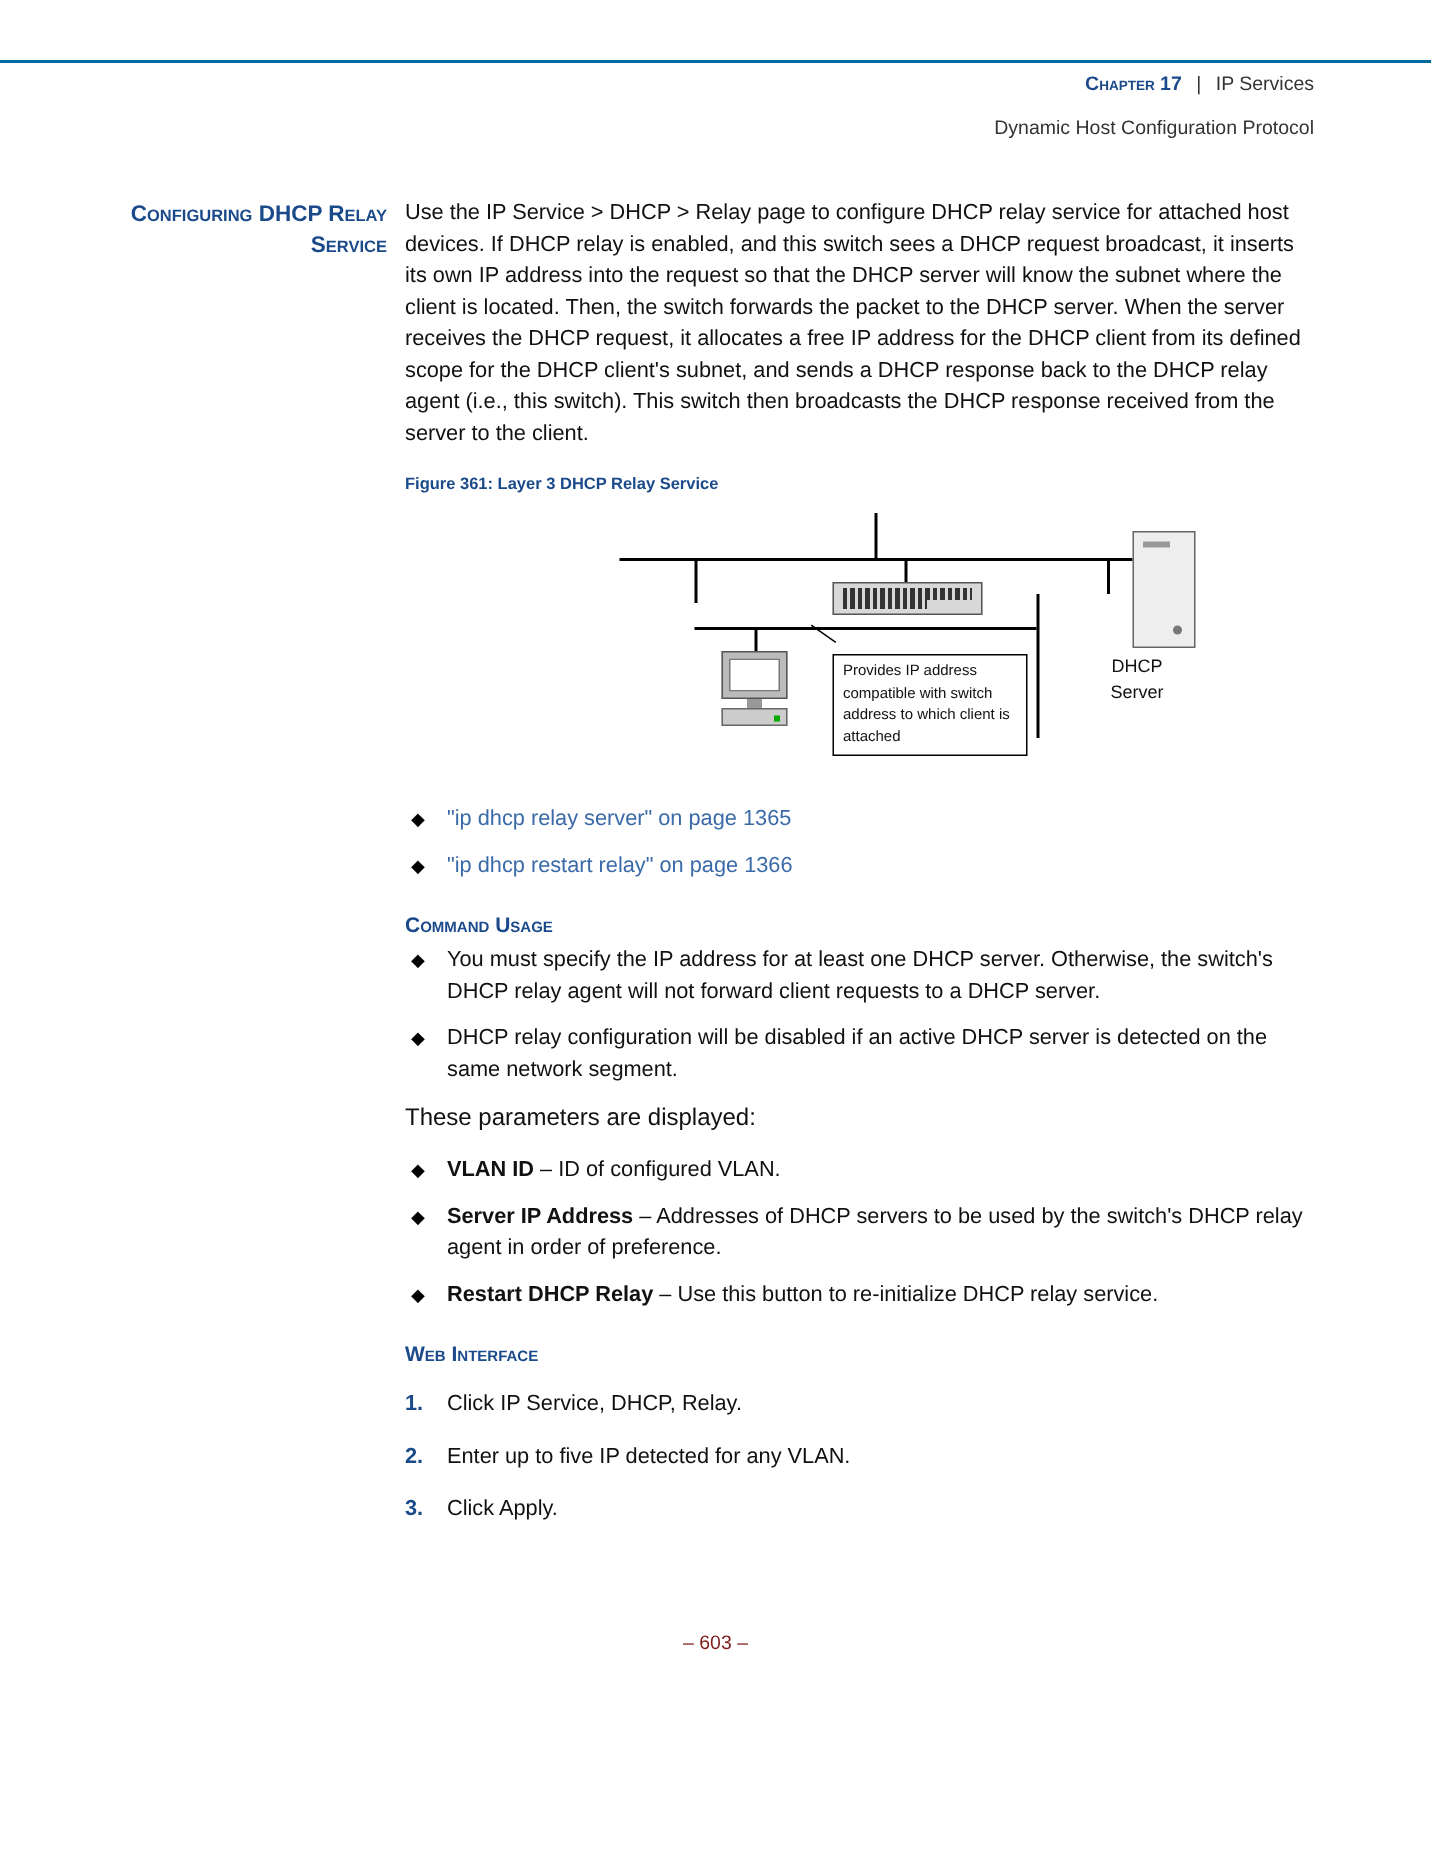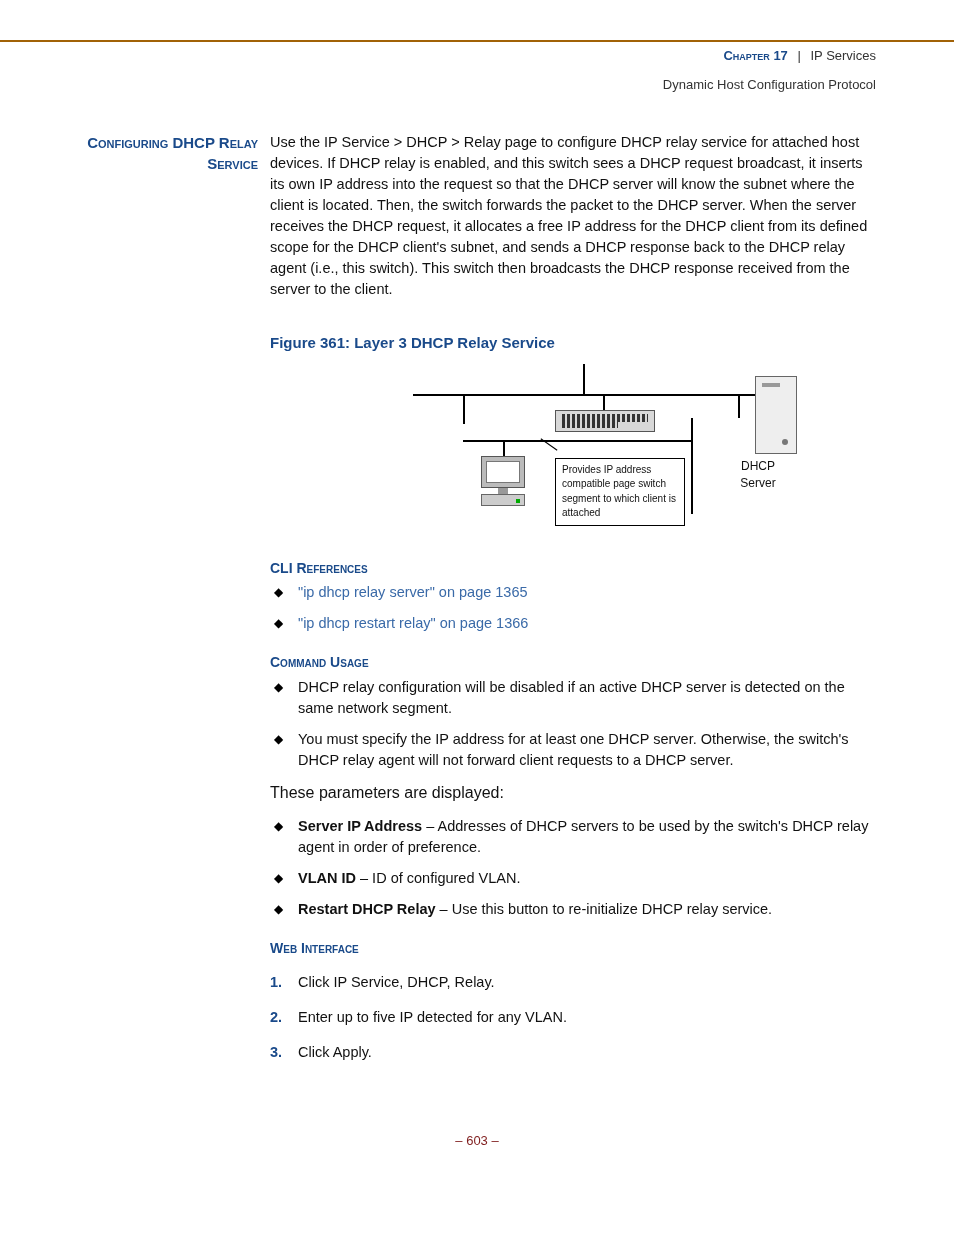--- a/index.html
+++ b/index.html
@@ -10,21 +10,21 @@
     background: #fff;
     width: 954px;
     margin: 0 auto;
   }
   .page {
     padding: 0;
     position: relative;
     min-height: 1235px;
   }
   .header-region {
-    border-top: 2px solid #a16207;
+    border-top: 2px solid #0369a1;
     margin-top: 40px;
     padding: 6px 78px 0 0;
     text-align: right;
     font-size: 13px;
   }
   .header-chapter {
     color: #1a4a8a;
     font-weight: bold;
     font-variant: small-caps;
   }
@@ -55,22 +55,22 @@
   .body-col {
     flex: 1;
     line-height: 1.45;
     font-size: 14.5px;
     color: #111;
   }
   .para { margin-bottom: 0; }
   .fig-caption {
     color: #1a4a8a;
     font-weight: bold;
-    font-size: 15px;
-    margin: 32px 0 10px 0;
+    font-size: 11px;
+    margin: 16px 0 10px 0;
   }
   .figure-box {
     position: relative;
     height: 170px;
     width: 500px;
     margin: 0 auto 24px auto;
   }
   .net-line-top {
     position: absolute;
     top: 0; left: 260px; width: 2px; height: 30px; background: #000;
@@ -217,39 +217,38 @@
           <div class="base">
               <div class="led"></div>
             </div>
         </div>
         <div class="server">
           <div class="server-slot"></div>
           <div class="server-btn"></div>
         </div>
         <div class="server-label">DHCP Server</div>
         <div class="callout-lead"></div>
-        <div class="callout-box">Provides IP address compatible page switch segment to which client is attached</div>
+        <div class="callout-box">Provides IP address compatible with switch address to which client is attached</div>
       </div>
 
-      <div class="sec-head">CLI References</div>
       <ul class="bullet-list">
         <li><span class="link">"ip dhcp relay server" on page 1365</span></li>
         <li><span class="link">"ip dhcp restart relay" on page 1366</span></li>
       </ul>
 
       <div class="sec-head">Command Usage</div>
       <ul class="bullet-list">
+        <li>You must specify the IP address for at least one DHCP server. Otherwise, the switch's DHCP relay agent will not forward client requests to a DHCP server.</li>
         <li>DHCP relay configuration will be disabled if an active DHCP server is detected on the same network segment.</li>
-        <li>You must specify the IP address for at least one DHCP server. Otherwise, the switch's DHCP relay agent will not forward client requests to a DHCP server.</li>
       </ul>
 
       <div class="body-sub">These parameters are displayed:</div>
       <ul class="bullet-list" style="margin-top:12px">
+        <li><span class="param-name">VLAN ID</span><span> – ID of configured VLAN.</span></li>
         <li><span class="param-name">Server IP Address</span><span> – Addresses of DHCP servers to be used by the switch's DHCP relay agent in order of preference.</span></li>
-        <li><span class="param-name">VLAN ID</span><span> – ID of configured VLAN.</span></li>
         <li><span class="param-name">Restart DHCP Relay</span><span> – Use this button to re-initialize DHCP relay service.</span></li>
       </ul>
 
       <div class="sec-head">Web Interface</div>
       <ol class="ol">
         <li><span class="num">1.</span><span>Click IP Service, DHCP, Relay.</span></li>
         <li><span class="num">2.</span><span>Enter up to five IP detected for any VLAN.</span></li>
         <li><span class="num">3.</span><span>Click Apply.</span></li>
       </ol>
 

